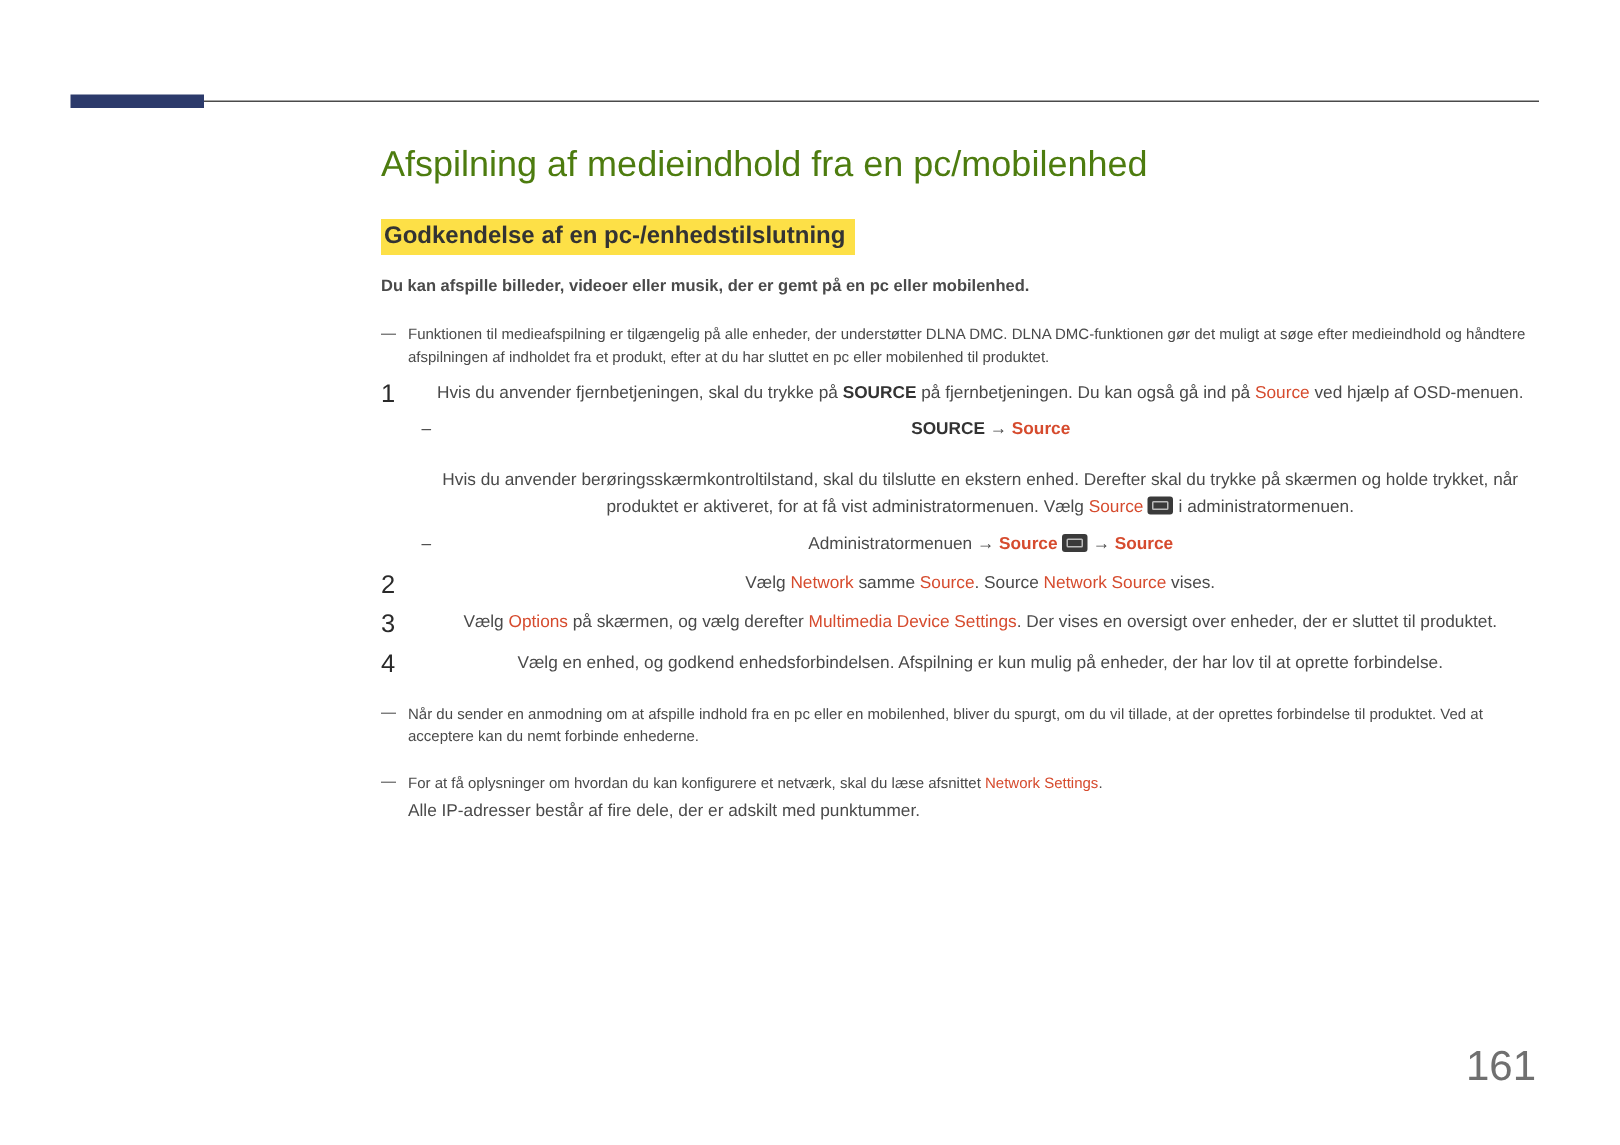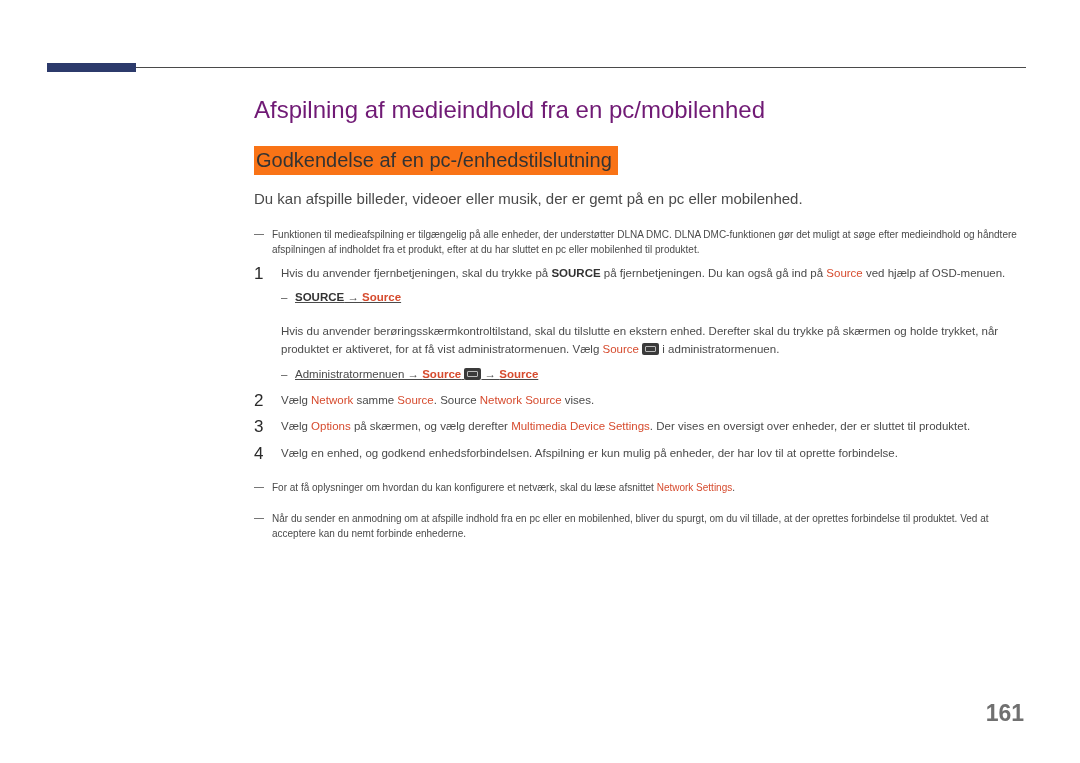--- a/index.html
+++ b/index.html
@@ -30,37 +30,38 @@
     }
     .content {
       position: absolute;
       top: 96px;
       left: 254px;
       right: 54px;
     }
     .title {
       font-size: 24px;
       font-weight: 400;
-      color: #701a75;
+      color: #4d7c0f;
       margin-bottom: 22px;
     }
     .subhead {
       display: inline-block;
-      background: #f97316;
-      font-size: 20px;
-      font-weight: 400;
+      background: #fde047;
+      font-size: 16px;
+      font-weight: 700;
       color: #333;
       padding: 3px 6px 3px 2px;
       margin-bottom: 13px;
     }
     .p {
-      font-size: 15px;
+      font-size: 11px;
       line-height: 1.5;
       color: #4a4a4a;
       margin-bottom: 4px;
+      font-weight: bold;
     }
     .note-dash {
       position: relative;
       padding-left: 18px;
       margin-top: 16px;
       font-size: 10px;
       line-height: 1.5;
       color: #4a4a4a;
     }
     .note-dash::before {
@@ -80,32 +81,32 @@
       font-weight: 400;
       color: #2a2a2a;
       min-width: 14px;
       line-height: 1.1;
     }
     .step-body {
       flex: 1;
       font-size: 11.5px;
       line-height: 1.55;
       color: #4a4a4a;
+      text-align: center;
     }
     .bold { font-weight: 700; color: #333; }
     .red { color: #d64b2e; }
     .red-bold { color: #d64b2e; font-weight: 700; }
     .sub-bullet {
       position: relative;
       padding-left: 14px;
       margin-top: 7px;
       font-size: 11.5px;
       line-height: 1.55;
       color: #4a4a4a;
-      text-decoration: underline;
     }
     .sub-bullet::before {
       content: "–";
       position: absolute;
       left: 0;
       top: 0;
     }
     .chip {
       display: inline-block;
       width: 17px;
@@ -131,23 +132,23 @@
     .ip-indent {
       padding-left: 18px;
       font-size: 11.5px;
       line-height: 1.5;
       color: #4a4a4a;
     }
     .page-num {
       position: absolute;
       bottom: 36px;
       right: 56px;
-      font-size: 23px;
+      font-size: 28px;
       color: #707070;
-      font-weight: 700;
+      font-weight: 400;
     }
   </style>
 </head>
 <body>
 
 <div class="tab-marker"></div>
 <div class="hr-line"></div>
 
 <div class="content">
   <h1 class="title">Afspilning af medieindhold fra en pc/mobilenhed</h1>
@@ -184,20 +185,21 @@
       <span>Vælg </span><span class="red">Options</span><span> på skærmen, og vælg derefter </span><span class="red">Multimedia Device Settings</span><span>. Der vises en oversigt over enheder, der er sluttet til produktet.</span>
     </div>
   </div>
 
   <div class="step-row">
     <div class="step-num">4</div>
     <div class="step-body">Vælg en enhed, og godkend enhedsforbindelsen. Afspilning er kun mulig på enheder, der har lov til at oprette forbindelse.</div>
   </div>
 
   <div class="after-notes">
+    <div class="note-dash">Når du sender en anmodning om at afspille indhold fra en pc eller en mobilenhed, bliver du spurgt, om du vil tillade, at der oprettes forbindelse til produktet. Ved at acceptere kan du nemt forbinde enhederne.</div>
     <div class="note-dash">
       <span>For at få oplysninger om hvordan du kan konfigurere et netværk, skal du læse afsnittet </span><span class="red">Network Settings</span><span>.</span>
     </div>
-    <div class="note-dash">Når du sender en anmodning om at afspille indhold fra en pc eller en mobilenhed, bliver du spurgt, om du vil tillade, at der oprettes forbindelse til produktet. Ved at acceptere kan du nemt forbinde enhederne.</div>
+    <div class="ip-indent">Alle IP-adresser består af fire dele, der er adskilt med punktummer.</div>
   </div>
 </div>
 
 <div class="page-num">161</div>
 
 </body></html>

